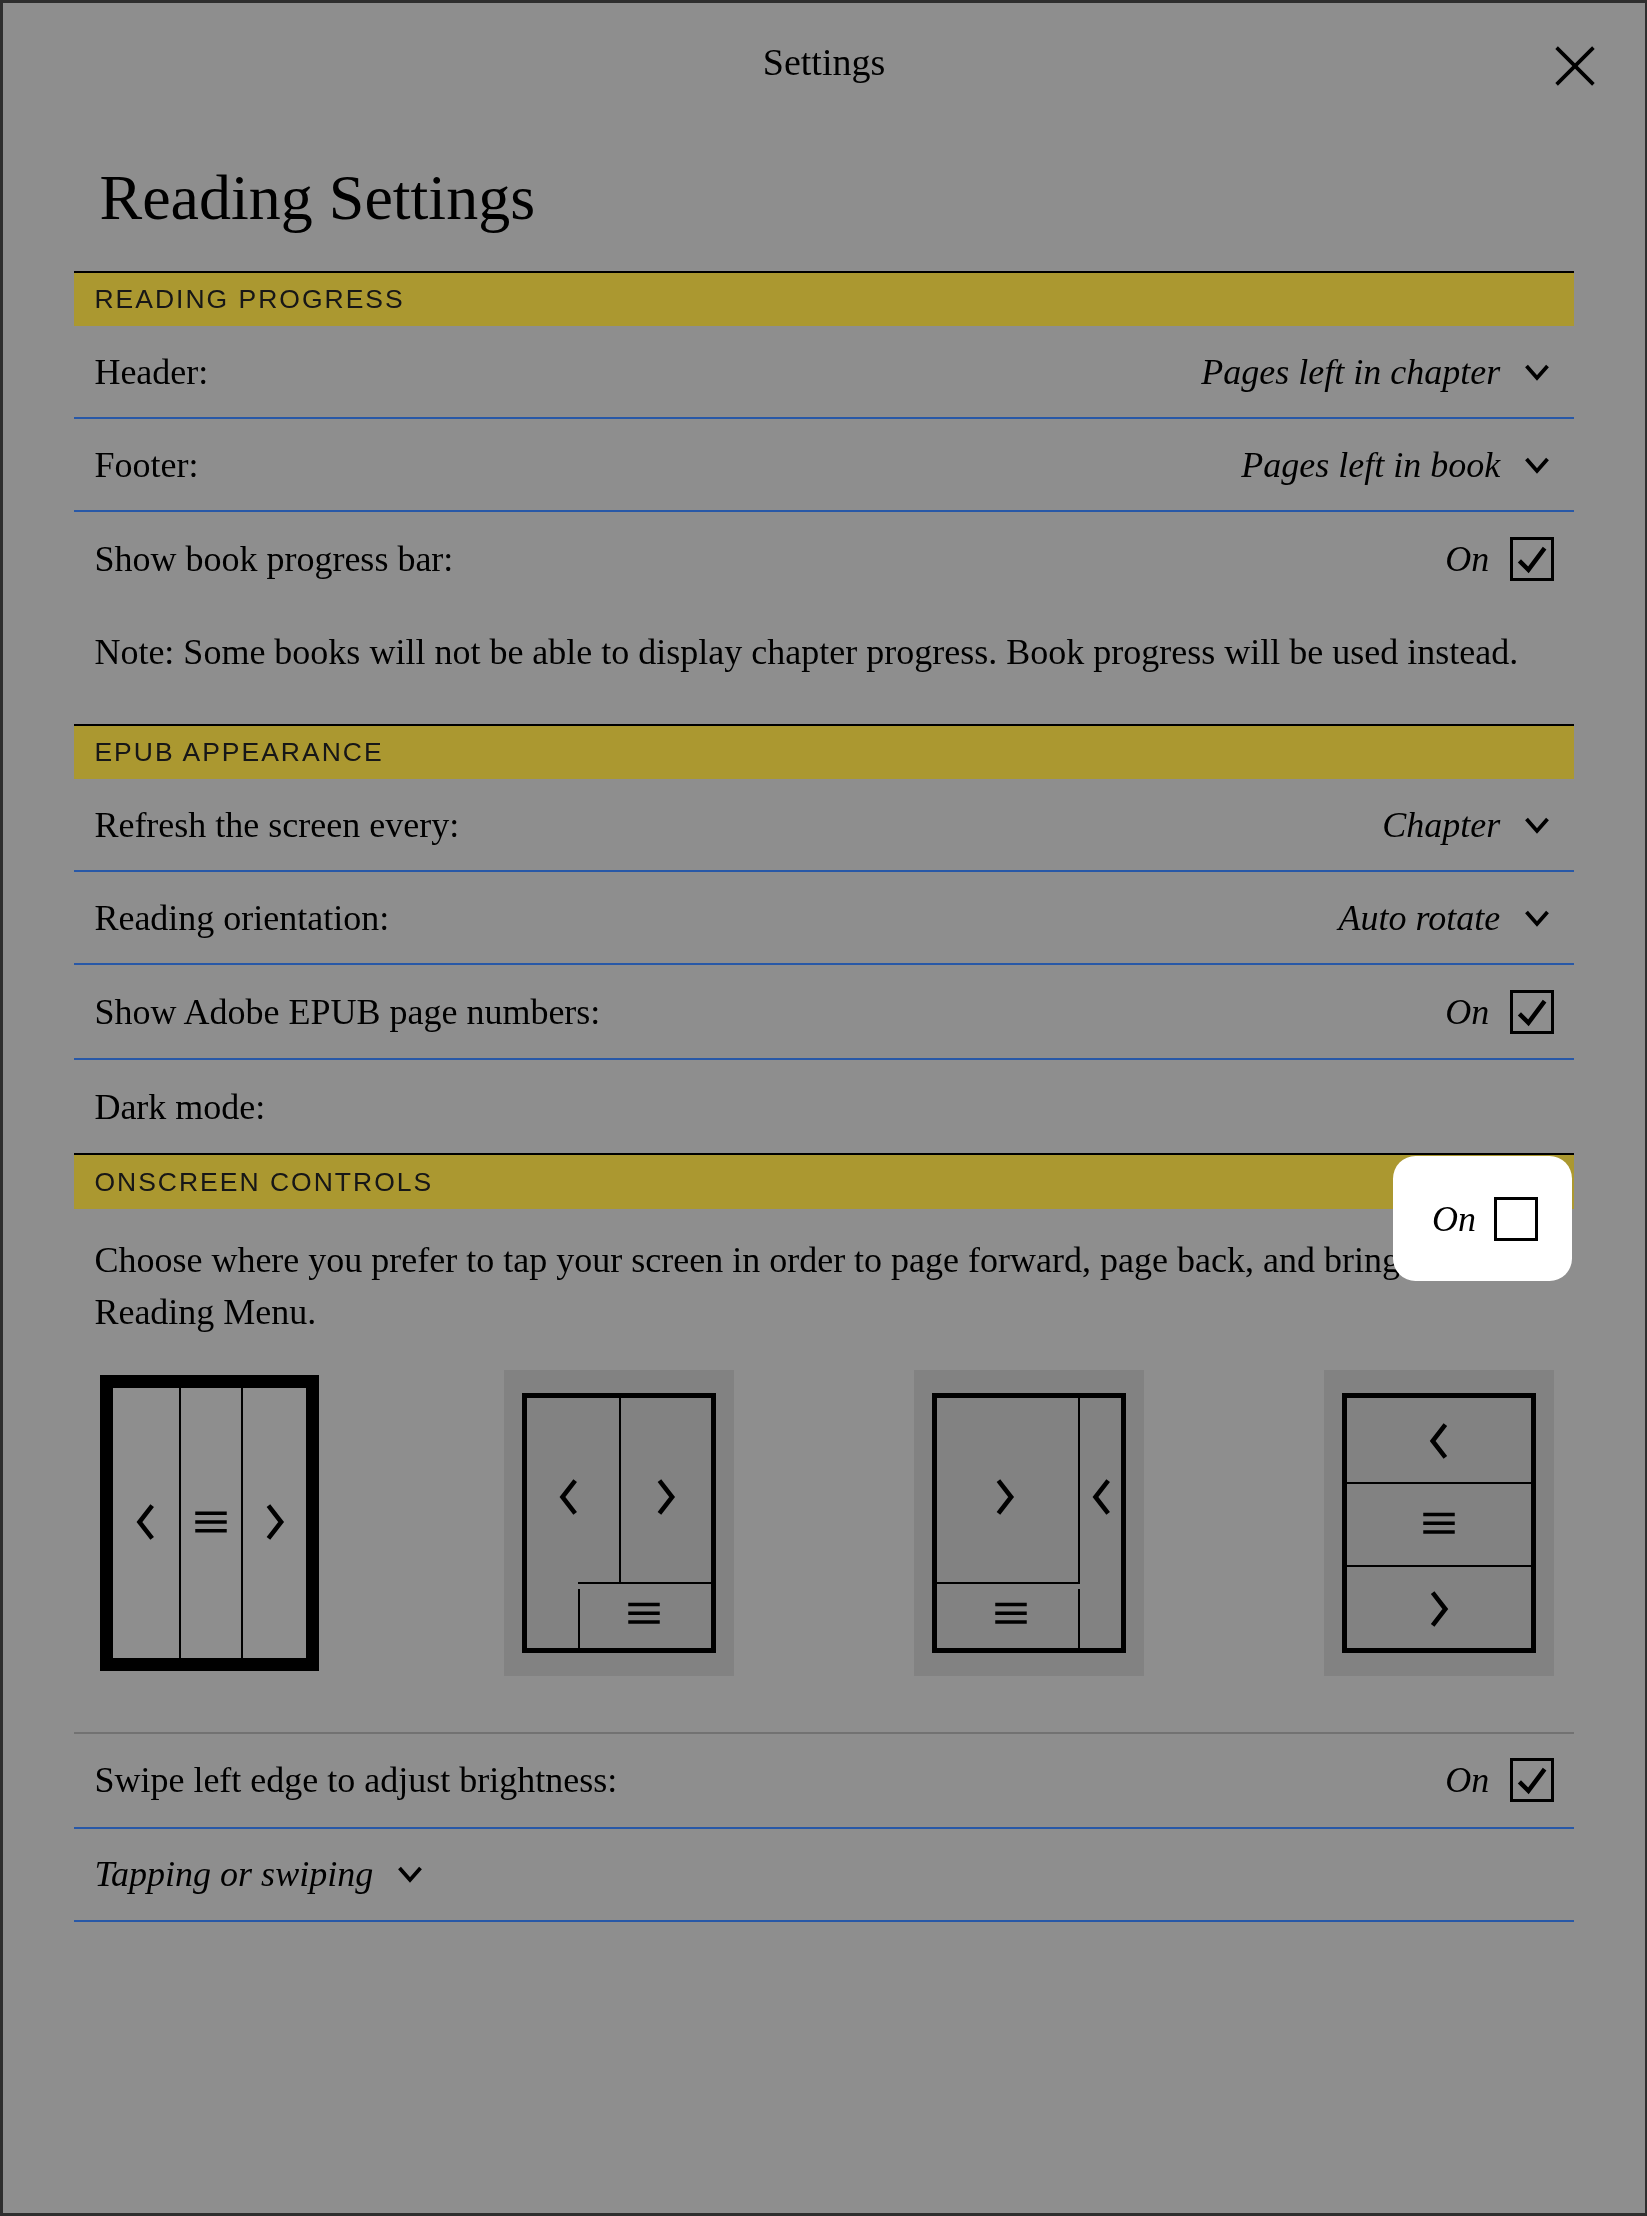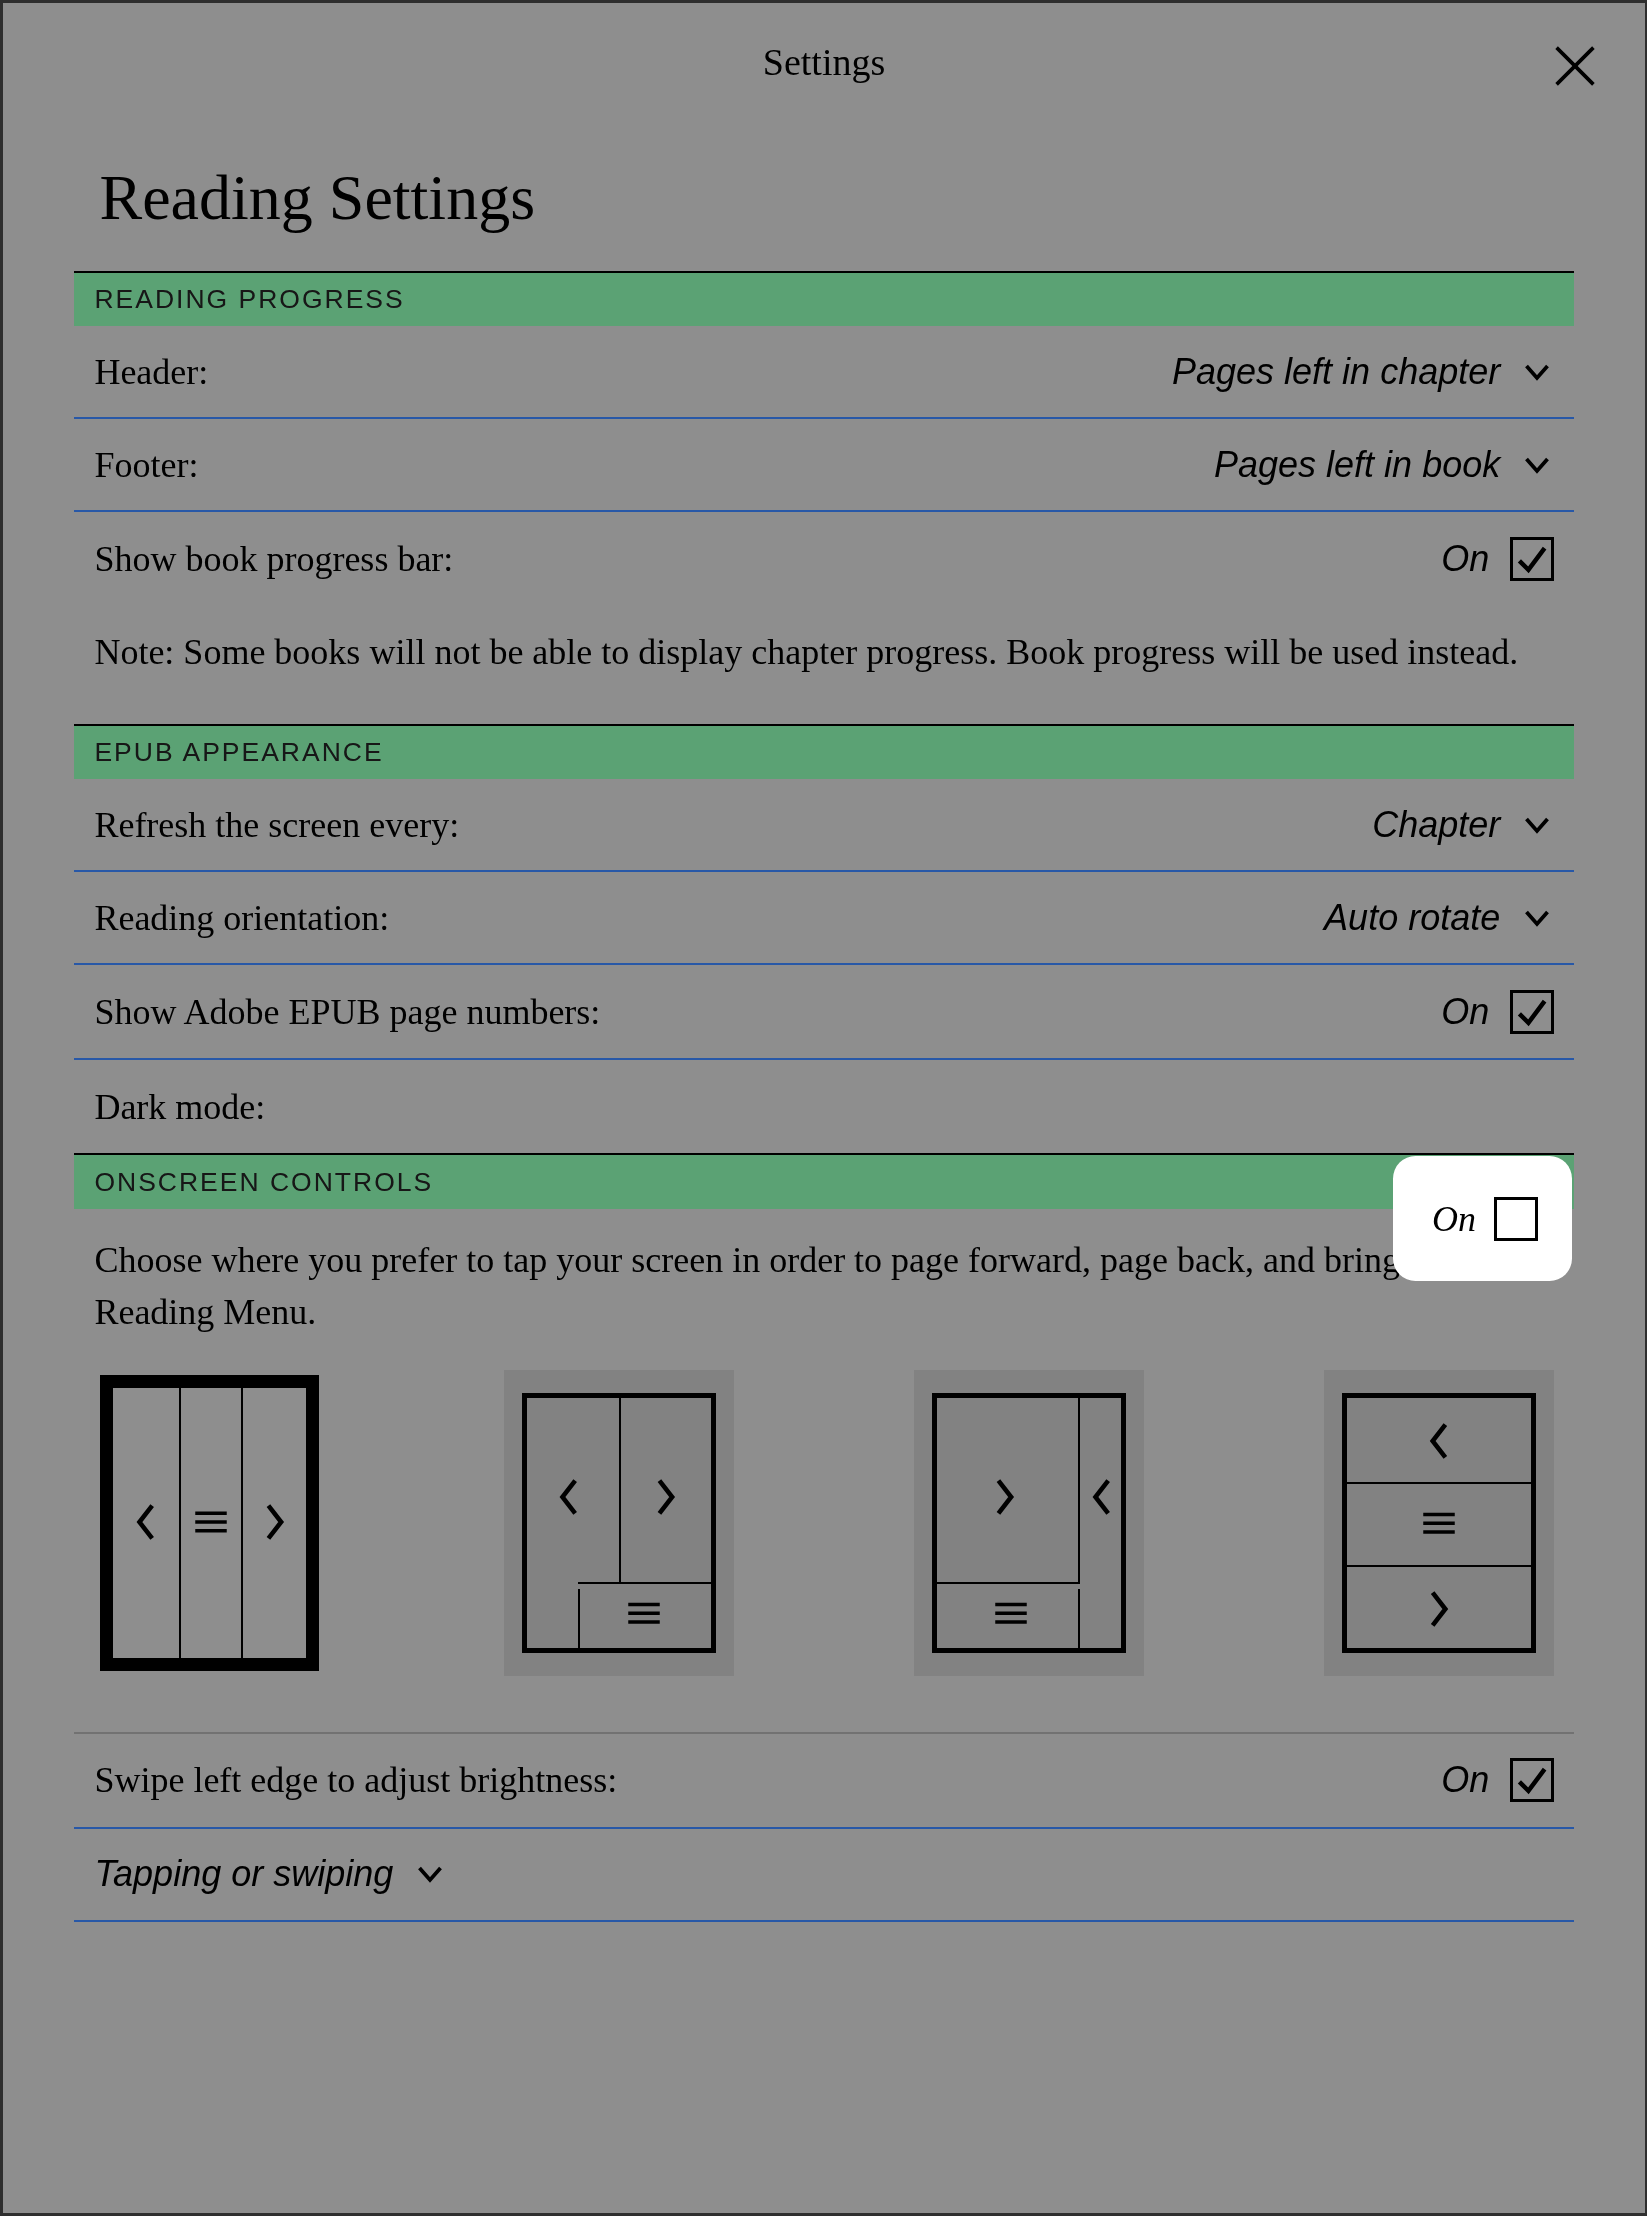--- a/index.html
+++ b/index.html
@@ -51,21 +51,21 @@
     padding: 0 71px 0 71px;
   }
   .page-title {
     font-size: 64px;
     font-family: Georgia, serif;
     color: #000;
     padding: 41px 25.5px 36px 25.5px;
     font-weight: normal;
   }
   .section-hdr {
-    background: #86efac;
+    background: #fde047;
     border-top: 2.6px solid #000;
     padding: 11.2px 20.4px 11.2px 20.4px;
     font-size: 26.5px;
     letter-spacing: 2px;
     color: #222;
     font-family: -apple-system, Helvetica, Arial, sans-serif;
     font-weight: 400;
   }
   .row {
     display: flex;
@@ -77,21 +77,21 @@
     color: #000;
   }
   .row-label { font-family: Georgia, serif; }
   .row-right {
     display: flex;
     align-items: center;
     gap: 20.4px;
   }
   .row-value {
     font-style: italic;
-    font-family: Liberation Sans, sans-serif;
+    font-family: Liberation Serif, serif;
   }
   .chev { width: 33px; height: 33px; display:flex; align-items:center; justify-content:center;}
   .chev svg { width: 30px; height: 30px; }
   .checkbox {
     width: 44px;
     height: 44px;
     border: 3.1px solid #000;
     display: flex;
     align-items: center;
     justify-content: center;

